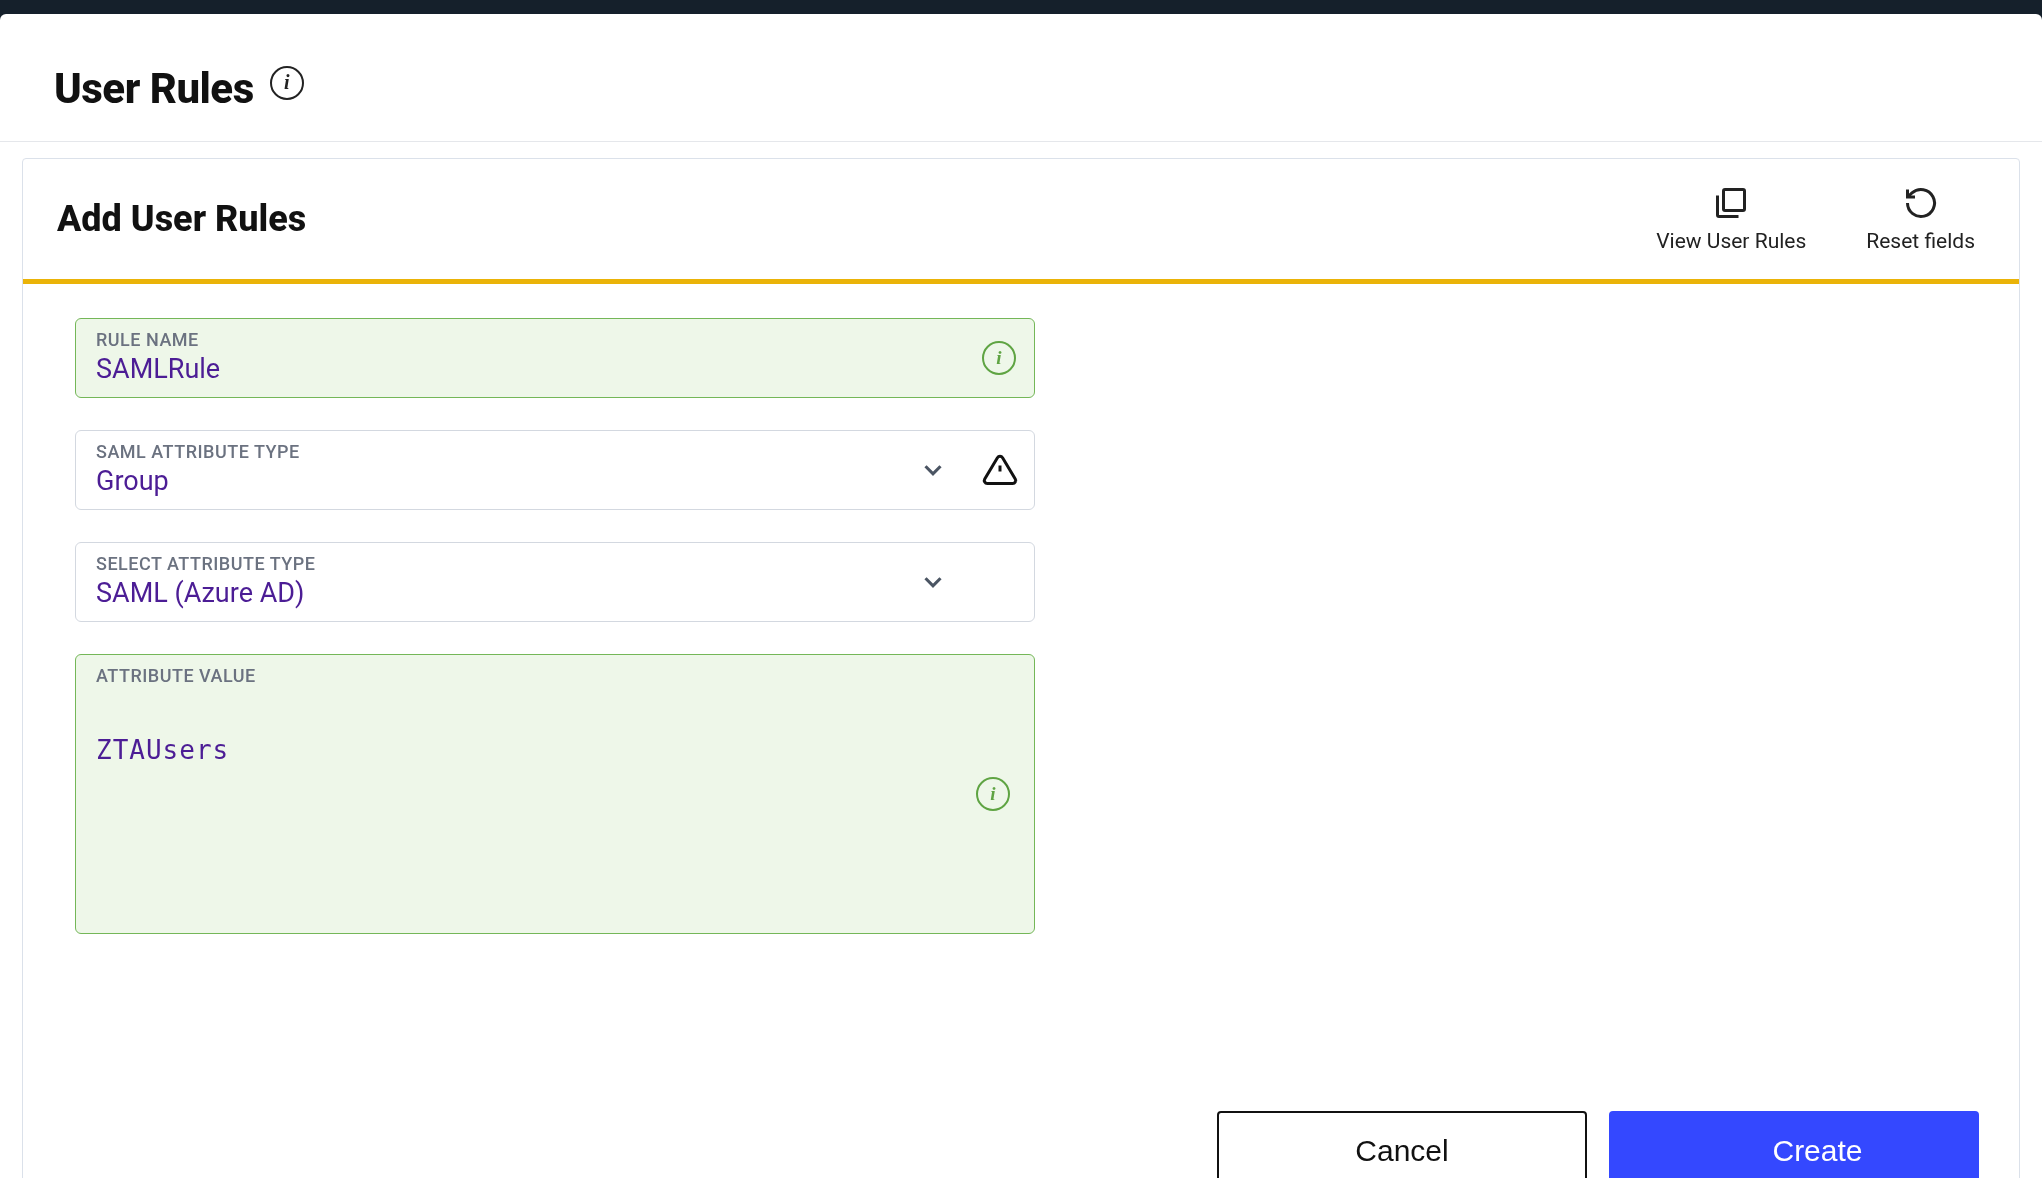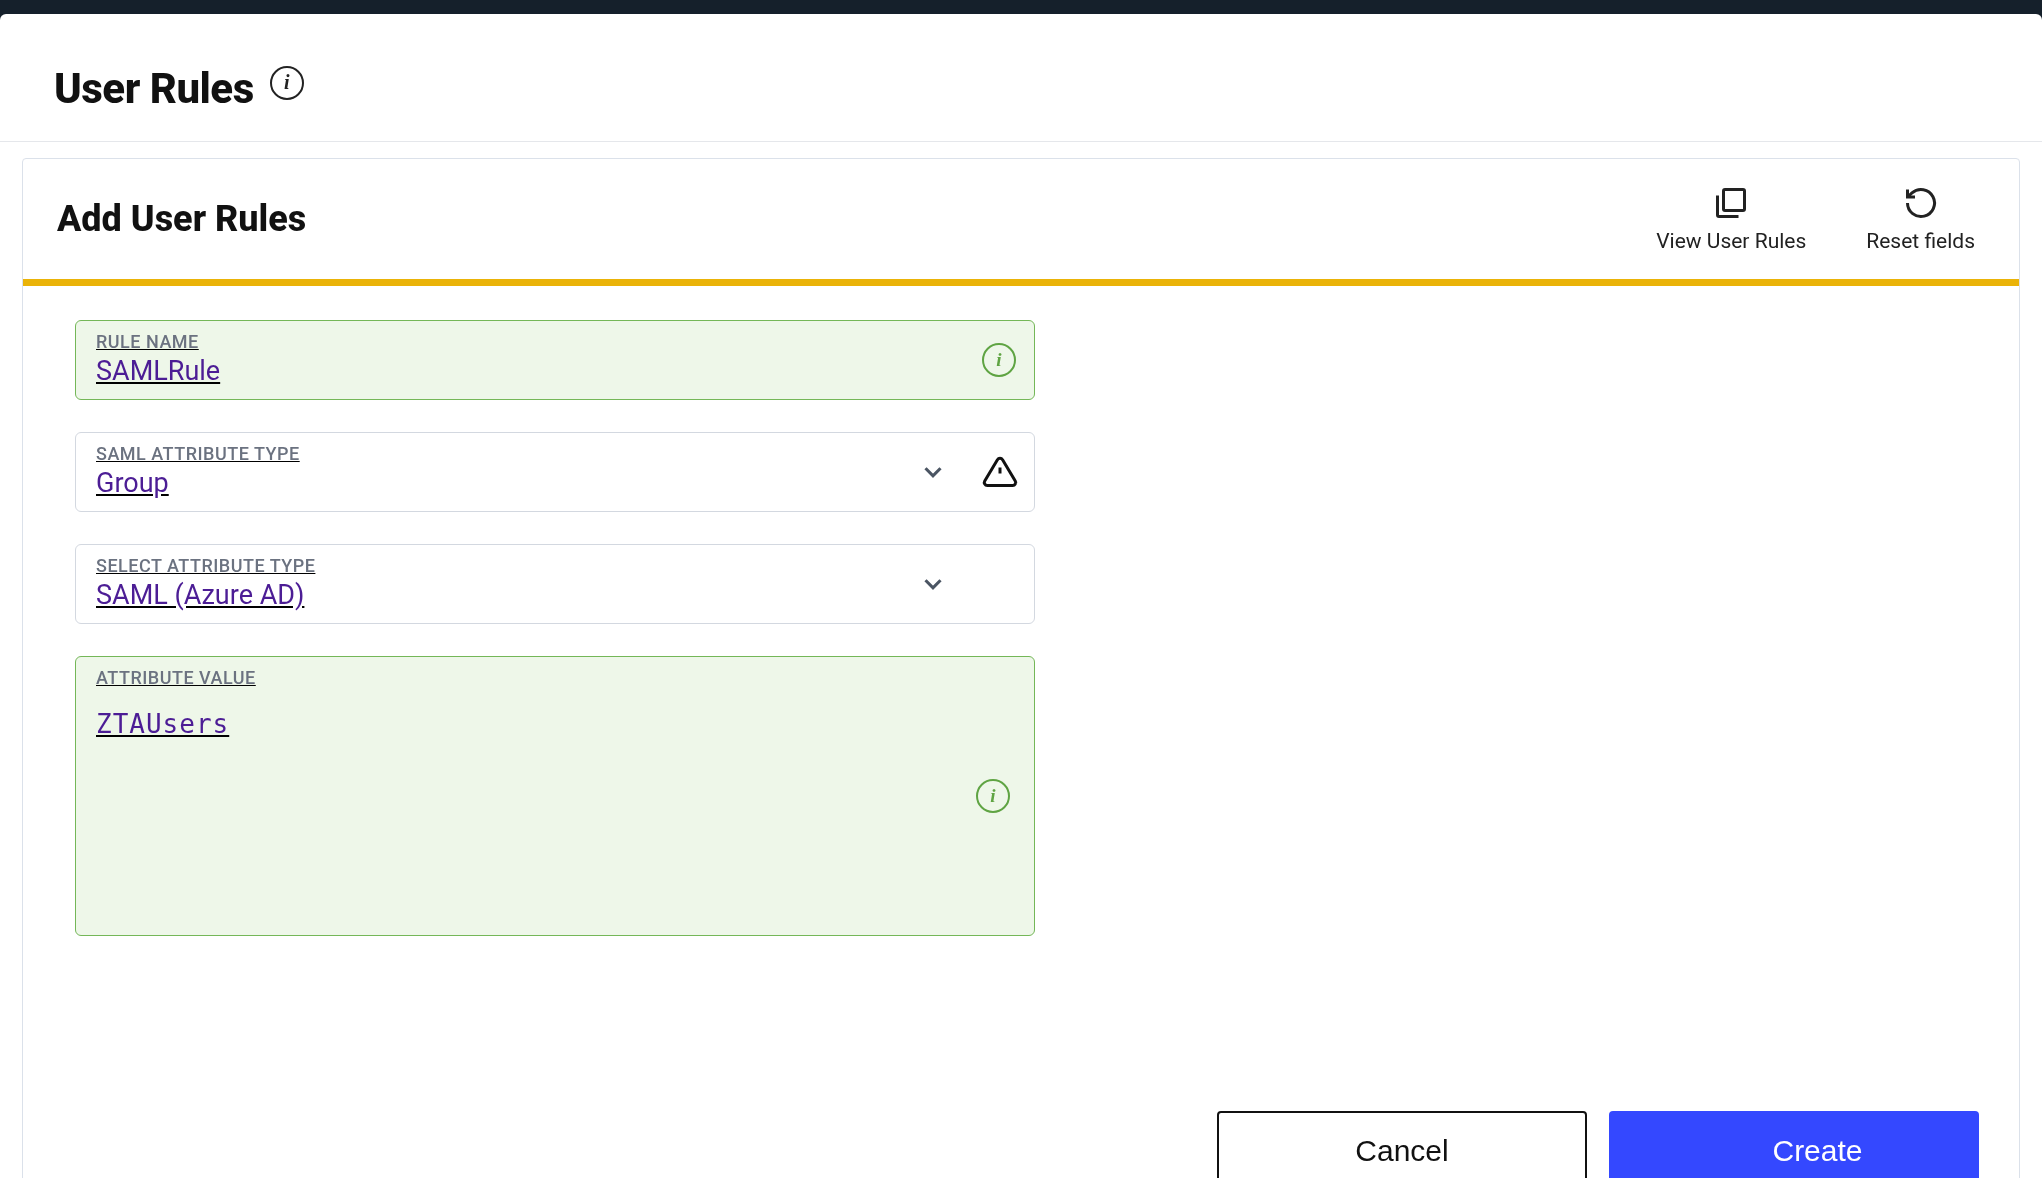--- a/index.html
+++ b/index.html
@@ -55,21 +55,21 @@
   .card {
     margin: 16px 22px 0 22px;
     border: 1px solid #dbe1ea;
     border-radius: 4px;
     background: #fff;
     min-height: 1050px;
     position: relative;
   }
   .card-header {
     padding: 26px 34px 26px 34px;
-    border-bottom: 7px solid #eab308;
+    border-bottom: 5px solid #eab308;
     display: flex;
     align-items: center;
     justify-content: space-between;
   }
   .card-title {
     font-size: 36px;
     font-weight: 800;
     color: #111;
   }
   .card-actions {
@@ -86,21 +86,20 @@
     cursor: pointer;
     font-size: 21px;
     color: #222;
   }
   .card-action svg {
     width: 36px;
     height: 36px;
   }
   .form-area {
     padding: 34px 52px;
-    text-decoration: underline;
   }
   .field-group {
     position: relative;
     width: 960px;
     margin-bottom: 32px;
   }
   .field-box {
     width: 100%;
     border: 1.5px solid #d3d8e0;
     border-radius: 6px;
@@ -129,21 +128,21 @@
   .field-value {
     font-size: 27px;
     color: #4c1d95;
     font-weight: 400;
     line-height: 1.3;
   }
   .field-value.mono {
     font-family: 'Menlo', 'Consolas', monospace;
     font-size: 26px;
     letter-spacing: 1px;
-    margin-top: 20px;
+    margin-top: 48px;
   }
   .chevron-icon {
     position: absolute;
     right: 86px;
     top: 50%;
     transform: translateY(-50%);
     width: 30px;
     height: 30px;
     color: #4b5563;
   }

